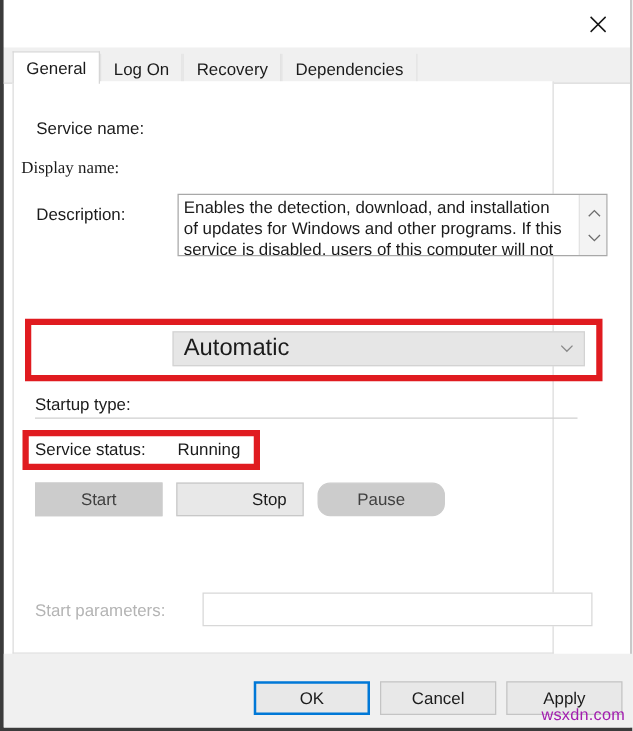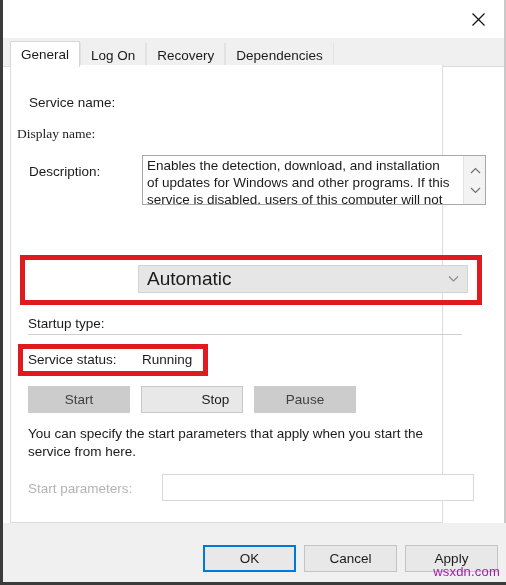--- a/index.html
+++ b/index.html
@@ -361,25 +361,24 @@
 
   <div class="row-label" style="left:28px; top:352px;">Service status:</div>
   <div class="row-label" style="left:142px; top:352px;">Running</div>
 
   <div class="act-btn disabled" style="left:28px; width:102px;">
     <span>Start</span>
   </div>
   <div class="act-btn enabled" style="left:141px; width:102px;padding-left:47px;">
     <span>Stop</span>
   </div>
-  <div class="act-btn disabled" style="left:254px; width:102px;">
+  <div class="act-btn disabled" style="left:254px; width:102px;border-radius:10px;">
     <span>Pause</span>
   </div>
 
-  <div class="hint">You can specify the start parameters that apply when you start the service from here.</div>
 
   <div class="row-label disabled" style="left:28px; top:481px;">Start parameters:</div>
   <input class="param-input" type="text" placeholder="" style="">
 
   <div class="footer">
     <div class="foot-btn primary" style="left:200px;">
       <span>OK</span>
     </div>
     <div class="foot-btn" style="left:402px;">
       <span>Apply</span>

